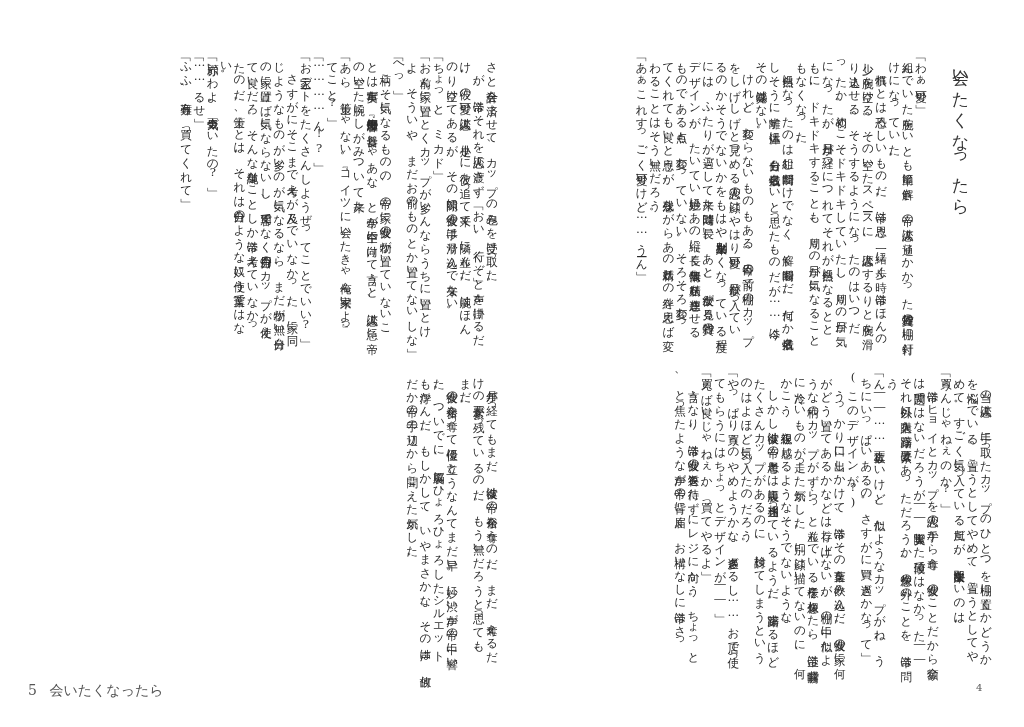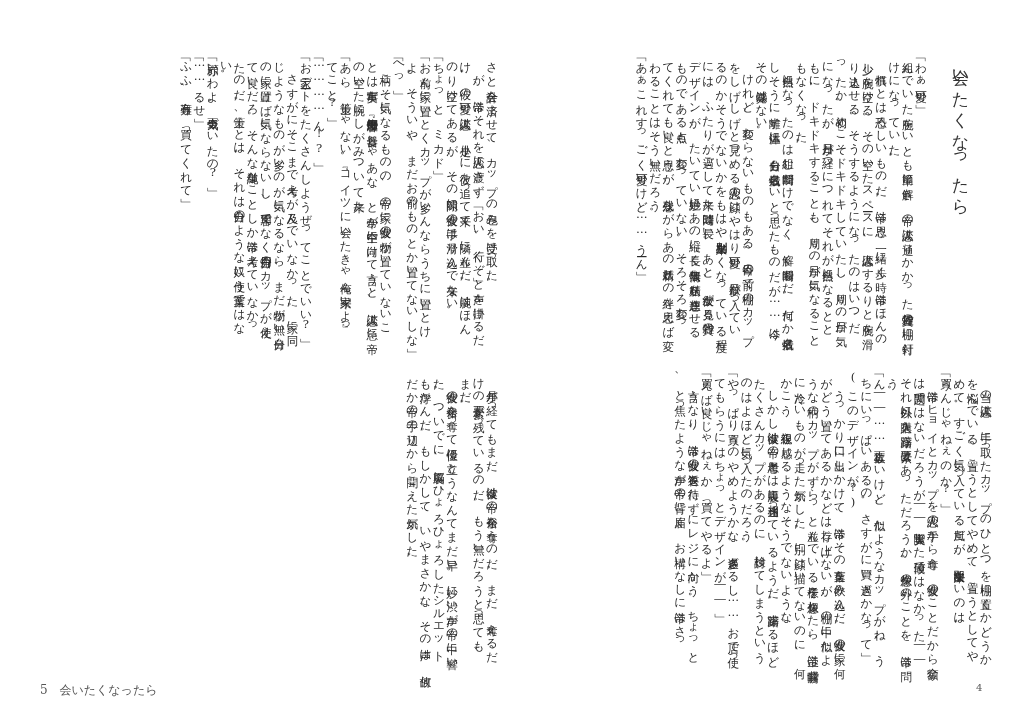--- a/index.html
+++ b/index.html
@@ -73,23 +73,23 @@
   }
   .l-bottom {
     left: 330px;
     top: 370px;
     width: 168px;
     height: 300px;
   }
 
   .folio-left {
     position: absolute;
-    left: 40px;
+    left: 28px;
     top: 682px;
-    font-size: 12px;
+    font-size: 14px;
     color: #555;
     font-family: "DejaVu Serif", serif;
   }
   .folio-left .num { margin-right: 8px; }
   .folio-right {
     position: absolute;
     left: 976px;
     top: 682px;
     font-size: 10px;
     color: #555;

